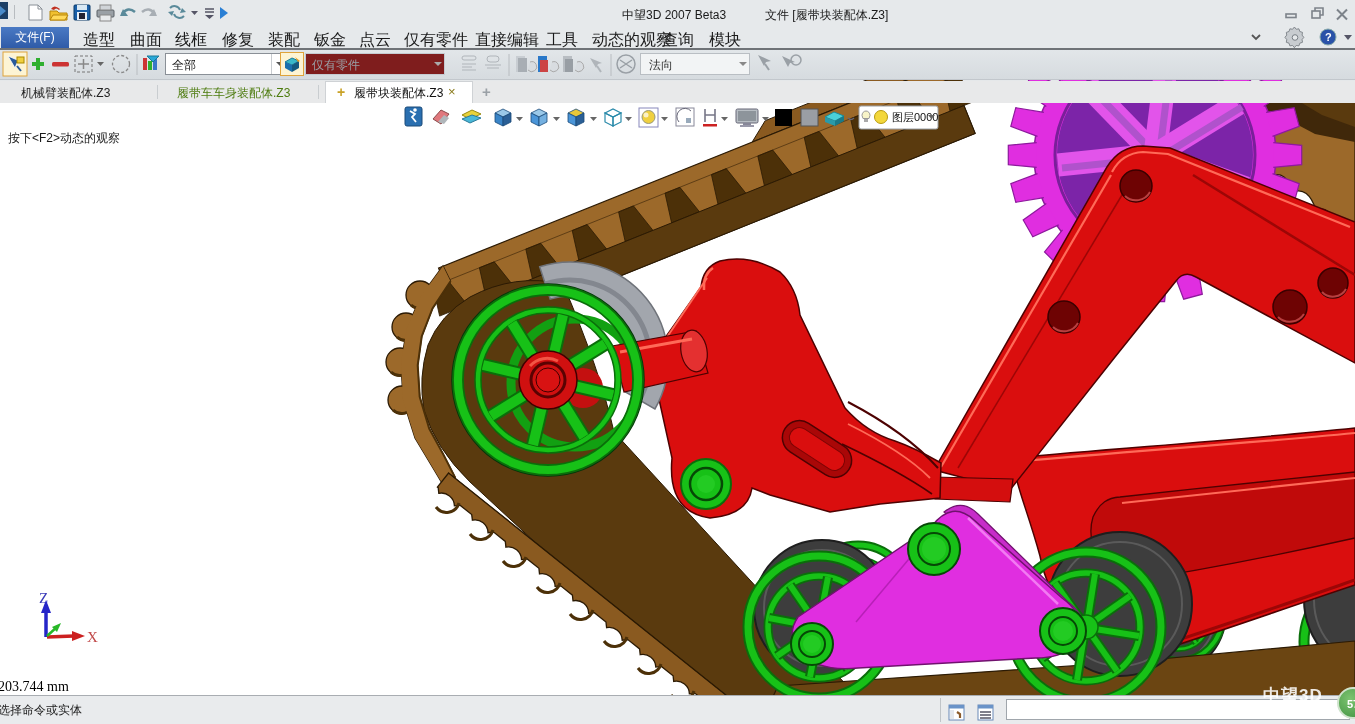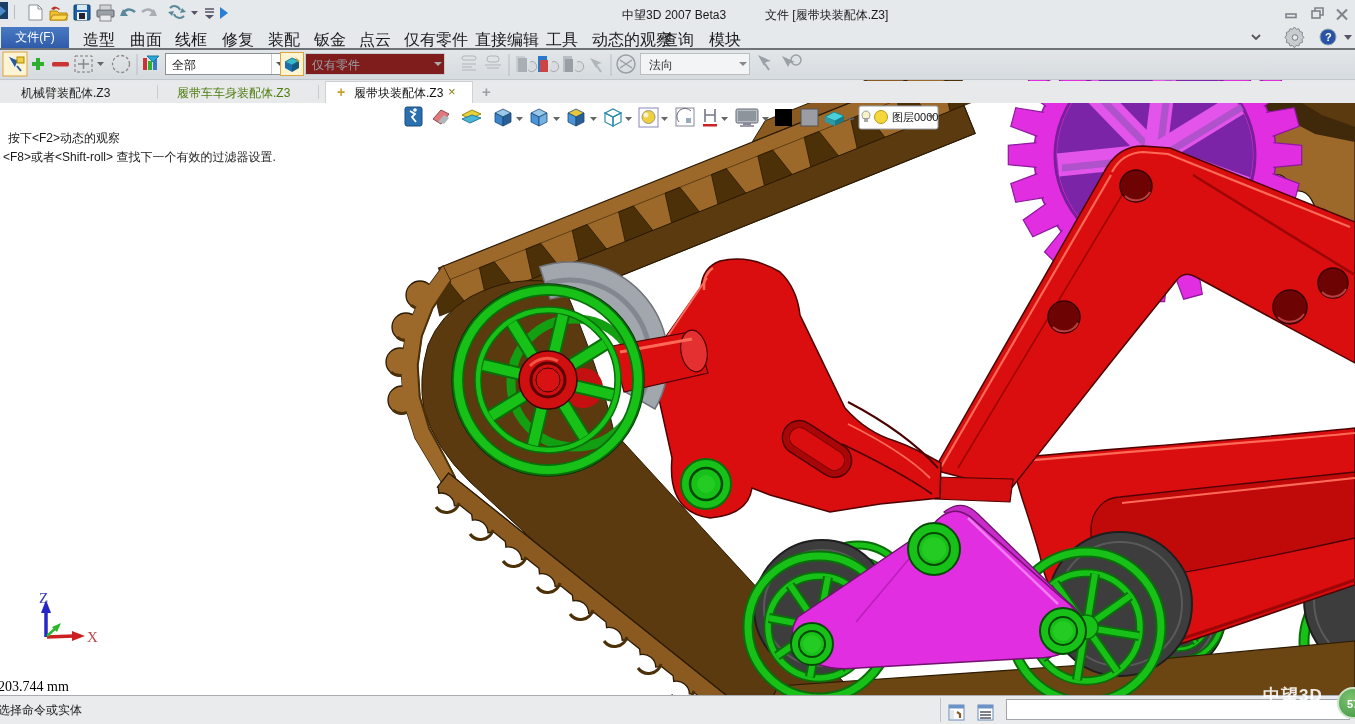--- a/index.html
+++ b/index.html
@@ -276,21 +276,20 @@
       <circle cx="934" cy="549" r="16" fill="none" stroke="#064806" stroke-width="2"></circle>
       <circle cx="934" cy="549" r="12" fill="#23cb23"></circle>
 <circle cx="812" cy="644" r="21" fill="#17c117" stroke="#064806" stroke-width="2"></circle>
       <circle cx="812" cy="644" r="13" fill="none" stroke="#064806" stroke-width="2"></circle>
       <circle cx="812" cy="644" r="9" fill="#23cb23"></circle>
 <circle cx="1063" cy="631" r="23" fill="#17c117" stroke="#064806" stroke-width="2"></circle>
       <circle cx="1063" cy="631" r="14" fill="none" stroke="#064806" stroke-width="2"></circle>
       <circle cx="1063" cy="631" r="10" fill="#23cb23"></circle>
 </svg>
 <div class="abs t12" style="left:8px;top:130px">按下&lt;F2&gt;动态的观察</div>
-<div class="abs t12" style="left:3px;top:149px">&lt;F8&gt;或者&lt;Shift-roll&gt; 查找下一个有效的过滤器设置.</div>
 <div class="abs" style="left:-2px;top:679px;font-family:'Liberation Serif',serif;font-size:14px;color:#000">203.744 mm</div>
 <svg class="abs" style="left:30px;top:585px" width="75" height="70" viewBox="0 0 75 70">
 <text x="9" y="18" font-family="Liberation Serif,serif" font-size="15" fill="#3a3ab8">Z</text>
 <line x1="16" y1="52" x2="16" y2="26" stroke="#2525c8" stroke-width="3.5"></line>
 <polygon points="16,15 11,28 21,28" fill="#2525c8"></polygon>
 <line x1="17" y1="52" x2="44" y2="51" stroke="#cc2020" stroke-width="3.5"></line>
 <polygon points="55,51 42,46 42,56" fill="#cc2020"></polygon>
 <line x1="17" y1="51" x2="27" y2="42" stroke="#28b828" stroke-width="2.5"></line>
 <polygon points="31,38 22,42 27,47" fill="#28b828"></polygon>
 <text x="57" y="57" font-family="Liberation Serif,serif" font-size="15" fill="#c04848">X</text>

